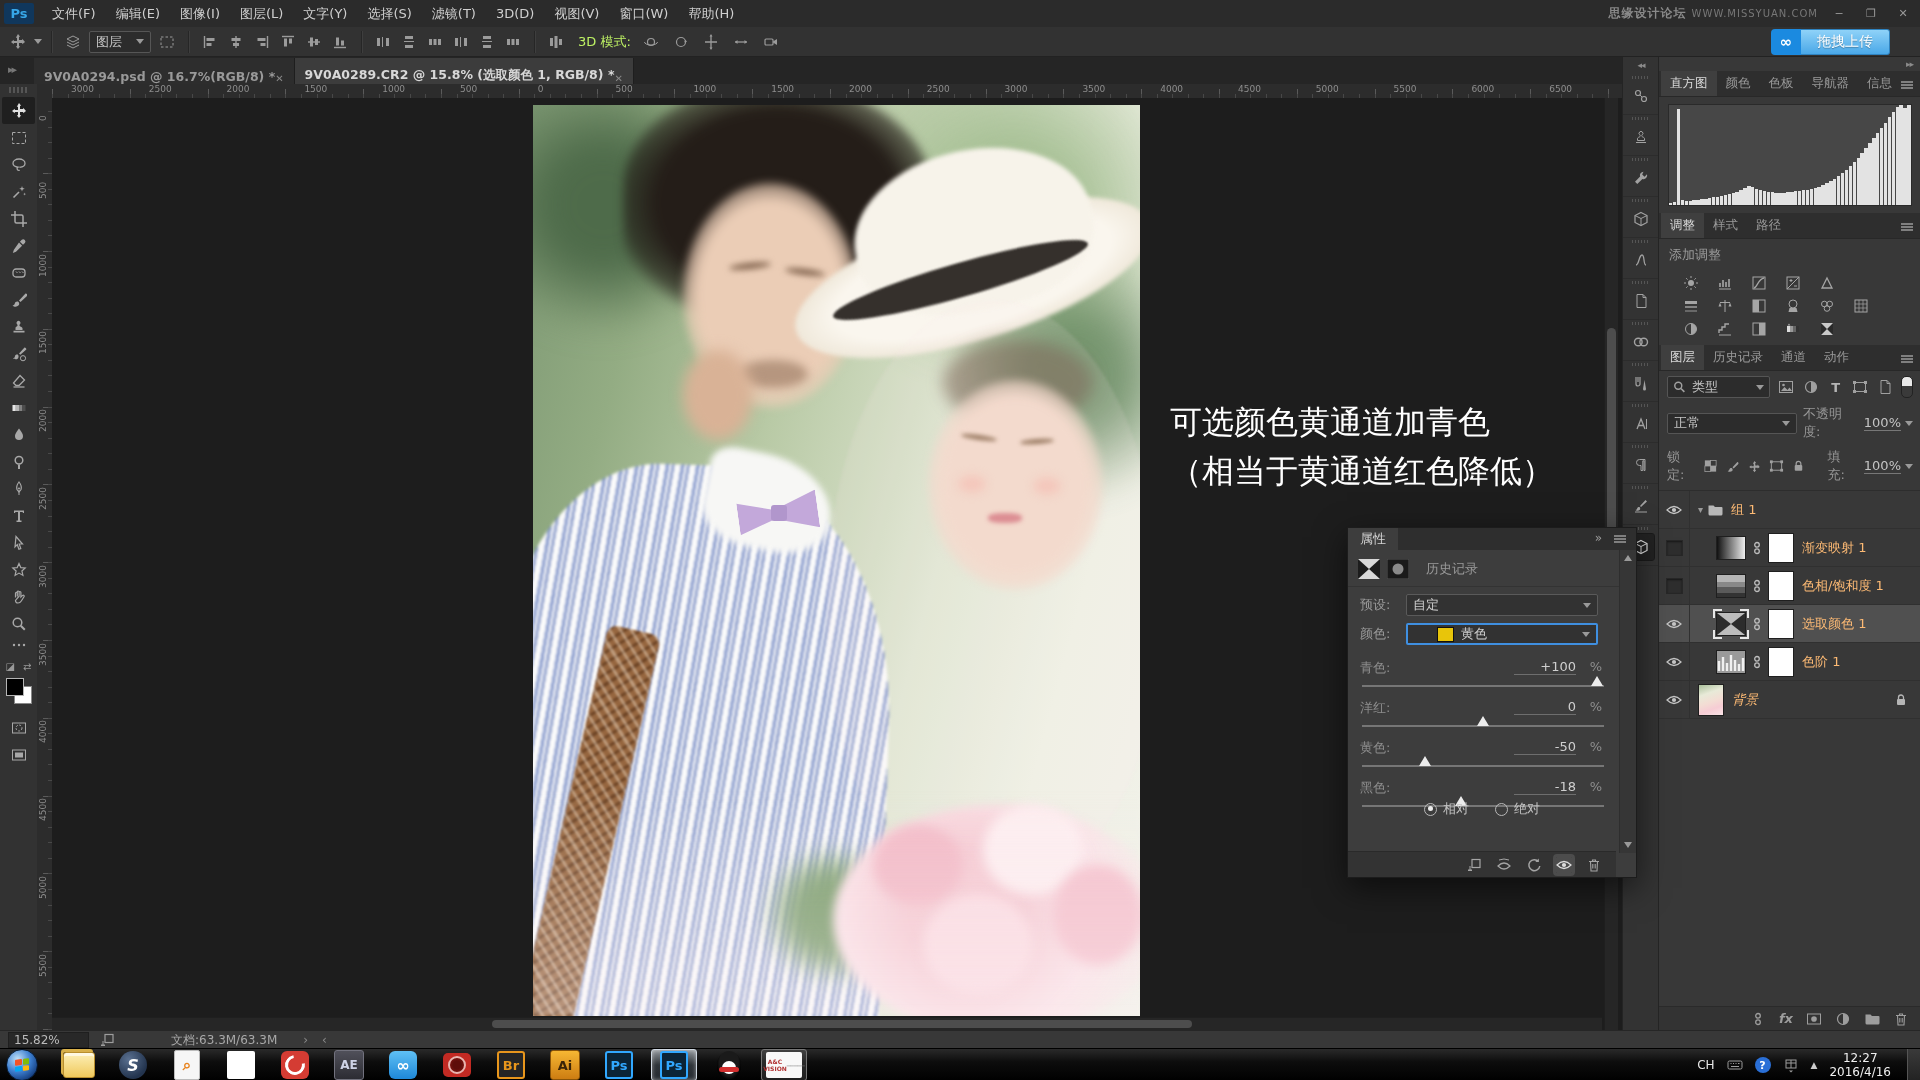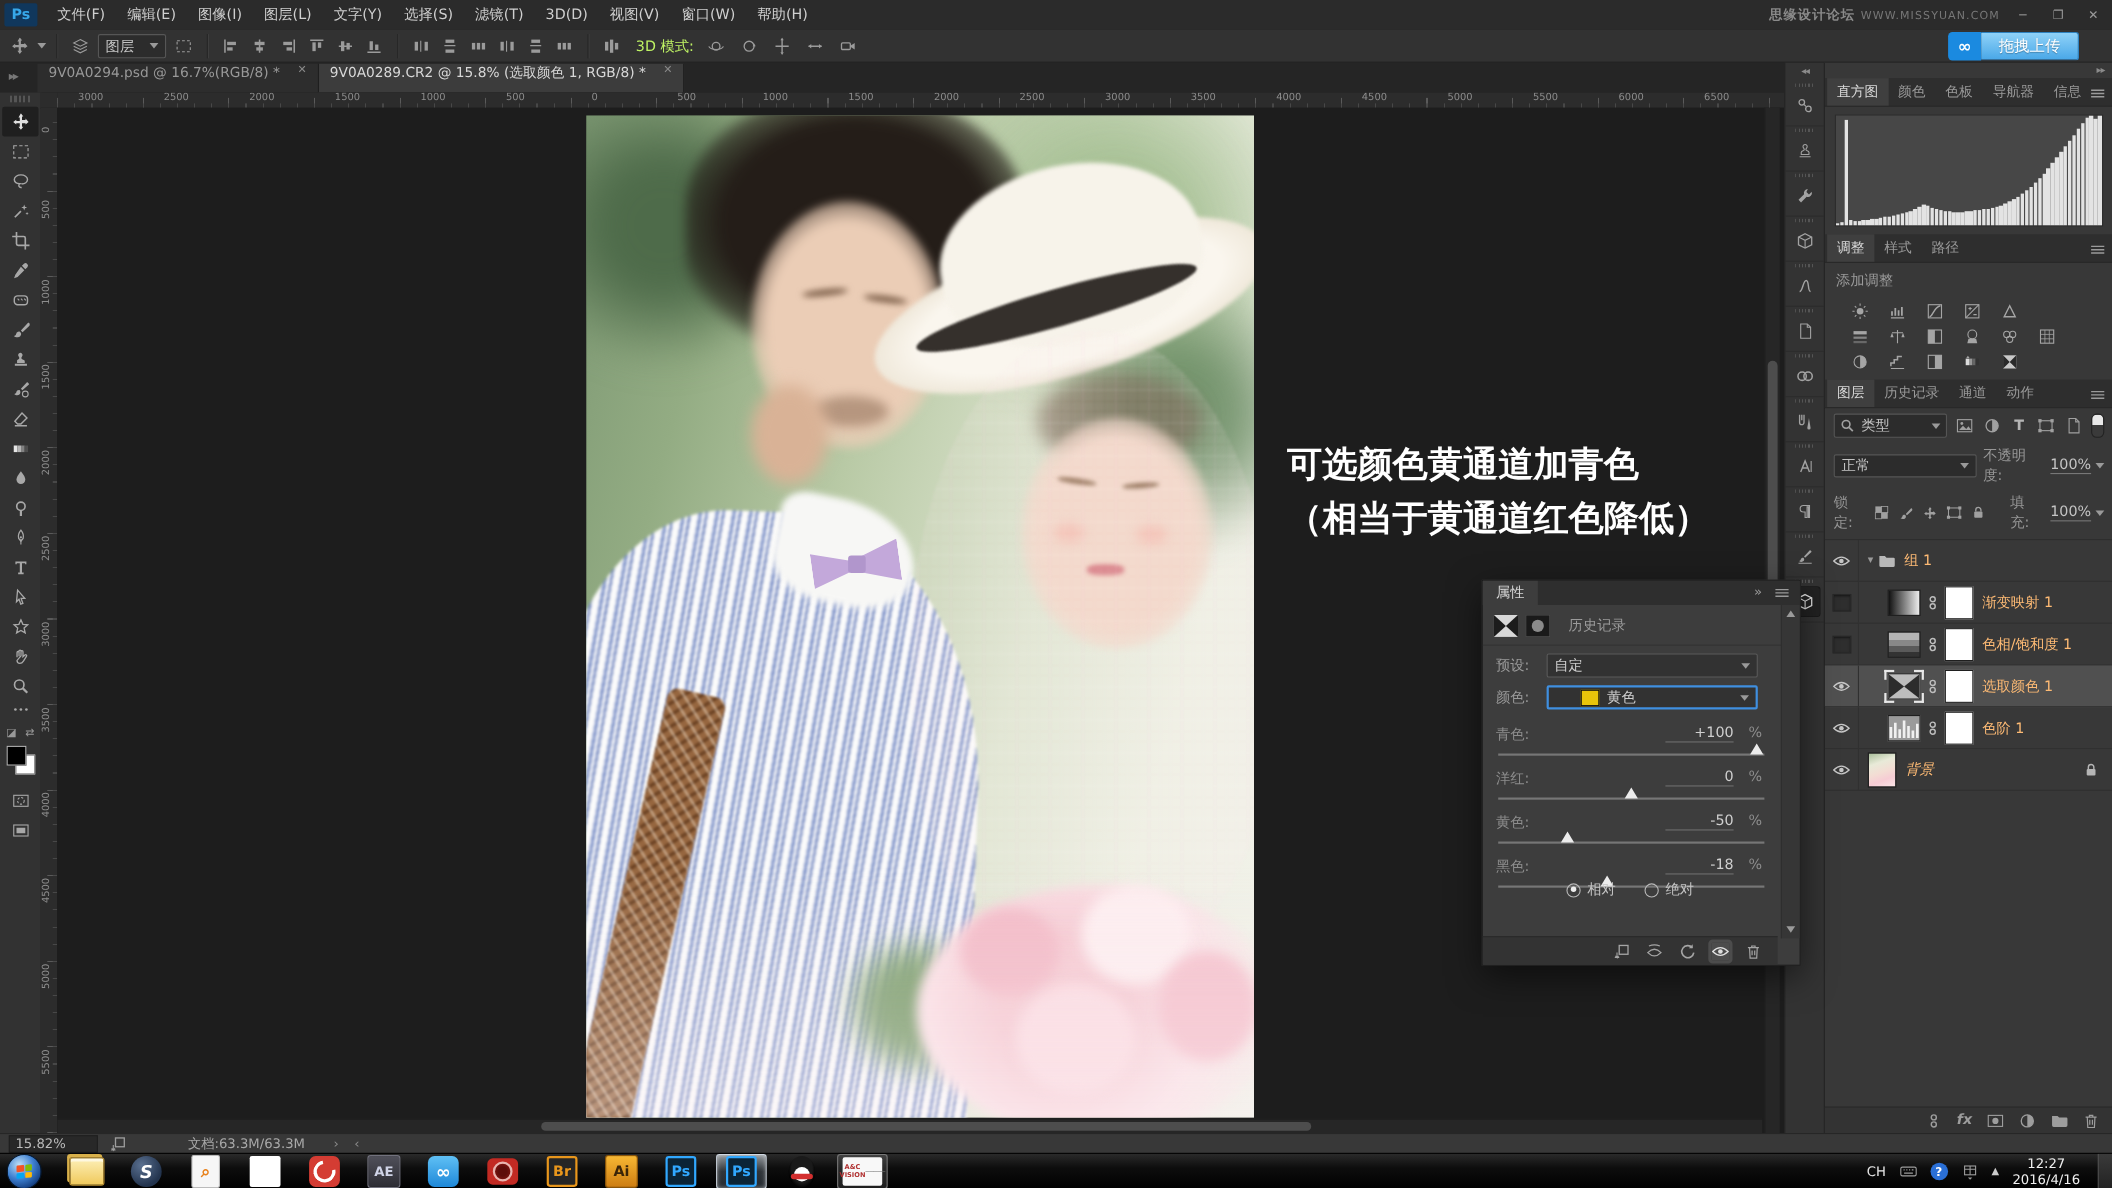--- a/index.html
+++ b/index.html
@@ -26,21 +26,21 @@
   .opt-select{height:20px;background:#2c2c2c;border:1px solid #565656;border-radius:2px;display:flex;align-items:center;padding:0 6px;gap:14px;color:#c4c4c4;}
   .chev{width:0;height:0;border-left:4px solid transparent;border-right:4px solid transparent;border-top:5px solid #9a9a9a;}
   #mode3d-label{color:#bef264;margin:0 4px 0 6px;}
   #upload-wrap{margin-left:auto;margin-right:30px;display:flex;align-items:center;}
   #upload-cloud{width:30px;height:26px;background:#1b8ae0;border-radius:4px 0 0 4px;display:flex;align-items:center;justify-content:center;color:#fff;font-weight:bold;font-size:15px;}
   #upload-btn{height:24px;padding:0 16px;background:linear-gradient(#8fd2f8,#4aa8e8);border:1px solid #2f83c0;border-left:none;border-radius:0 3px 3px 0;color:#fff;font-size:14px;display:flex;align-items:center;text-shadow:0 1px 1px rgba(0,0,0,.3);}
 
   
   #tabbar{left:0;top:57px;width:1920px;height:27px;background:#252525;display:flex;align-items:flex-end;padding-left:34px;box-sizing:border-box;}
   #tab-scroll{position:absolute;left:8px;top:6px;color:#777;font-size:11px;letter-spacing:-2px;}
-  .doc-tab{height:26px;display:flex;align-items:flex-start;gap:16px;padding:0 10px;background:#2d2d2d;border-right:1px solid #1e1e1e;color:#999;font-size:12.5px;max-width:320px;white-space:nowrap;}
+  .doc-tab{height:26px;display:flex;align-items:flex-end;gap:0;padding:0 10px;background:#2d2d2d;border-right:1px solid #1e1e1e;color:#999;font-size:12.5px;max-width:320px;white-space:nowrap;font-weight:bold;}
   .doc-tab.active{background:#3c3c3c;color:#d8d8d8;}
   .tab-close{color:#8a8a8a;font-size:12px;}
 
   
   #toolbar{left:0;top:84px;width:37px;height:946px;background:#323232;border-right:1px solid #252525;display:flex;flex-direction:column;align-items:center;}
   #toolbar-grip{width:20px;height:6px;margin:3px 0 4px;background:repeating-linear-gradient(90deg,#555 0 2px,transparent 2px 4px);}
   .tool{width:33px;height:27px;display:flex;align-items:center;justify-content:center;color:#a8a8a8;border-radius:2px;}
   .tool.selected{background:#1f1f1f;color:#e0e0e0;}
   #fgbg{position:relative;width:26px;height:26px;margin-top:6px;}
   #fg-swatch{position:absolute;left:0;top:0;width:16px;height:16px;background:#000;border:1px solid #b5b5b5;z-index:2;}
@@ -60,21 +60,21 @@
   .rnum-v{position:absolute;left:0px;font-size:9px;color:#8d8d8d;transform:rotate(-90deg);transform-origin:left top;white-space:nowrap;}
 
   
   #canvas{left:52px;top:98px;width:1570px;height:932px;background:#1d1d1d;overflow:hidden;}
   #vscroll{position:absolute;right:4px;top:0;width:13px;height:932px;background:#262626;border-left:1px solid #1f1f1f;}
   #vscroll .thumb{position:absolute;left:2px;top:230px;width:9px;height:360px;background:#4d4d4d;border-radius:5px;}
   #hscroll{position:absolute;left:0;bottom:0;width:1550px;height:12px;background:#262626;border-top:1px solid #1f1f1f;}
   #hscroll .thumb{position:absolute;left:440px;top:2px;width:700px;height:8px;background:#4d4d4d;border-radius:4px;}
 
   
-  #overlay-text{position:absolute;left:1118px;top:300px;color:#fff;font-size:32px;line-height:49px;font-weight:700;white-space:nowrap;}
+  #overlay-text{position:absolute;left:1118px;top:300px;color:#fff;font-size:32px;line-height:49px;font-weight:400;white-space:nowrap;}
 
   
   #photo{position:absolute;left:481px;top:7px;width:607px;height:911px;overflow:hidden;
      background:linear-gradient(105deg,#7d9873 0%,#93ac83 18%,#b9caa6 38%,#dfe6d2 62%,#eef0e4 80%,#f2f2ea 100%);}
   #photo .blob{position:absolute;border-radius:50%;}
   #wm-photo{position:absolute;left:60px;top:845px;color:rgba(255,255,255,.95);z-index:40;}
   #wm-script{font-family:"DejaVu Serif","Liberation Serif",serif;font-style:italic;font-weight:bold;font-size:34px;line-height:30px;display:inline-block;}
   #wm-cn{font-size:15px;margin-left:8px;}
   #wm-sub{font-size:6.5px;letter-spacing:1.2px;margin-top:4px;color:rgba(255,255,255,.8);}
 

